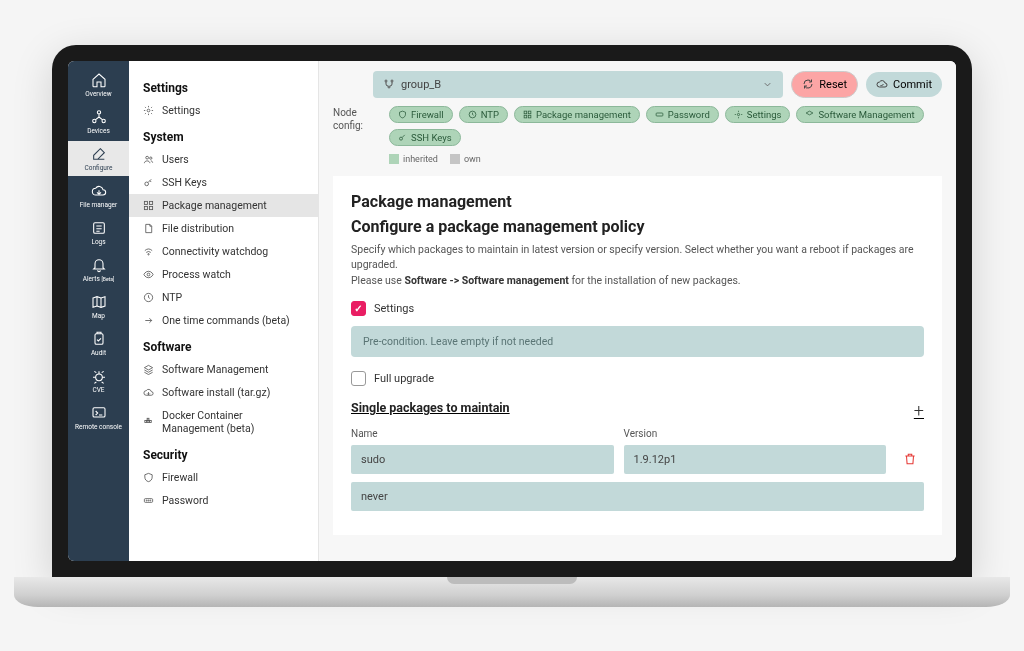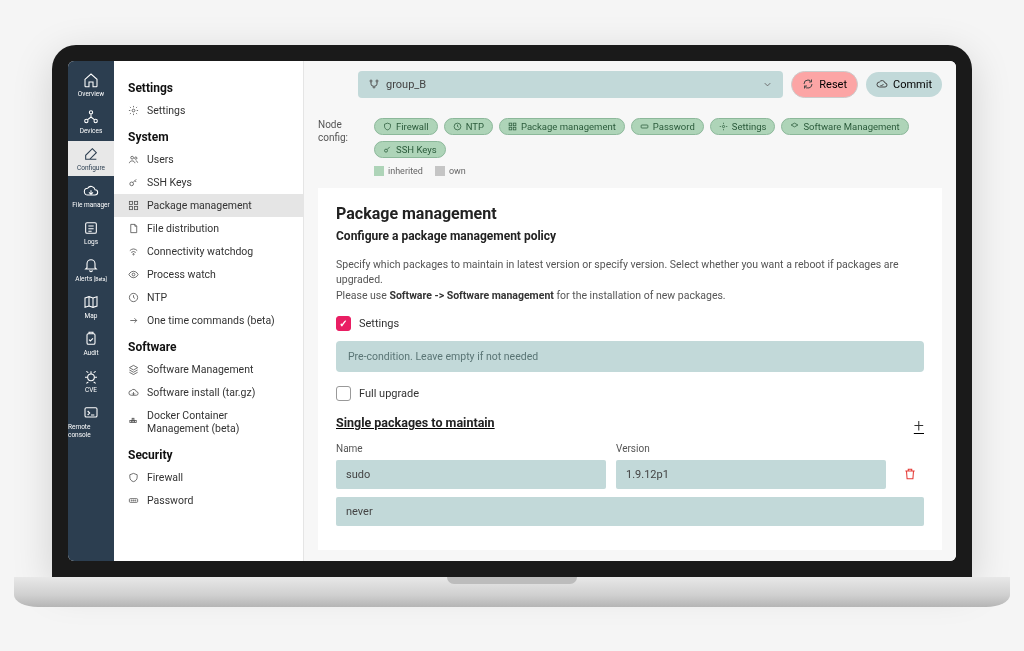--- a/index.html
+++ b/index.html
@@ -39,21 +39,21 @@
       content: "";
       position: absolute;
       top: 0; left: 50%;
       transform: translateX(-50%);
       width: 130px; height: 7px;
       background: #bcbcbc;
       border-radius: 0 0 8px 8px;
     }
     
     .icon-sidebar {
-      width: 46px;
+      width: 61px;
       background: #2c3e50;
       display: flex;
       flex-direction: column;
       padding: 6px 0;
       gap: 2px;
       flex-shrink: 0;
     }
     .icon-item {
       color: #fff;
       display: flex;
@@ -100,21 +100,21 @@
     .main {
       flex: 1;
       background: #f7f7f7;
       overflow-y: auto;
       padding: 10px 14px;
     }
     .top-row {
       display: flex;
       gap: 8px;
       align-items: center;
-      margin-bottom: 20px;
+      margin-bottom: 8px;
       padding-left: 40px;
     }
     .group-select {
       flex: 1;
       background: #c2d9d9;
       padding: 7px 10px;
       border-radius: 4px;
       font-size: 11px;
       display: flex;
       align-items: center;
@@ -167,24 +167,24 @@
       background: #fff;
       padding: 16px 18px;
     }
     h2 {
       font-size: 16px;
       font-weight: 700;
       color: #222;
       margin-bottom: 6px;
     }
     h3 {
-      font-size: 12px;
+      font-size: 16px;
       font-weight: 700;
       color: #222;
-      margin-bottom: 14px;
+      margin-bottom: 6px;
     }
     .descr { font-size: 10.5px; color: #555; line-height: 1.5; margin-bottom: 12px; }
     .descr b { color: #333; }
     .check-row {
       display: flex;
       align-items: center;
       gap: 8px;
       font-size: 11px;
       color: #333;
       margin-bottom: 10px;

